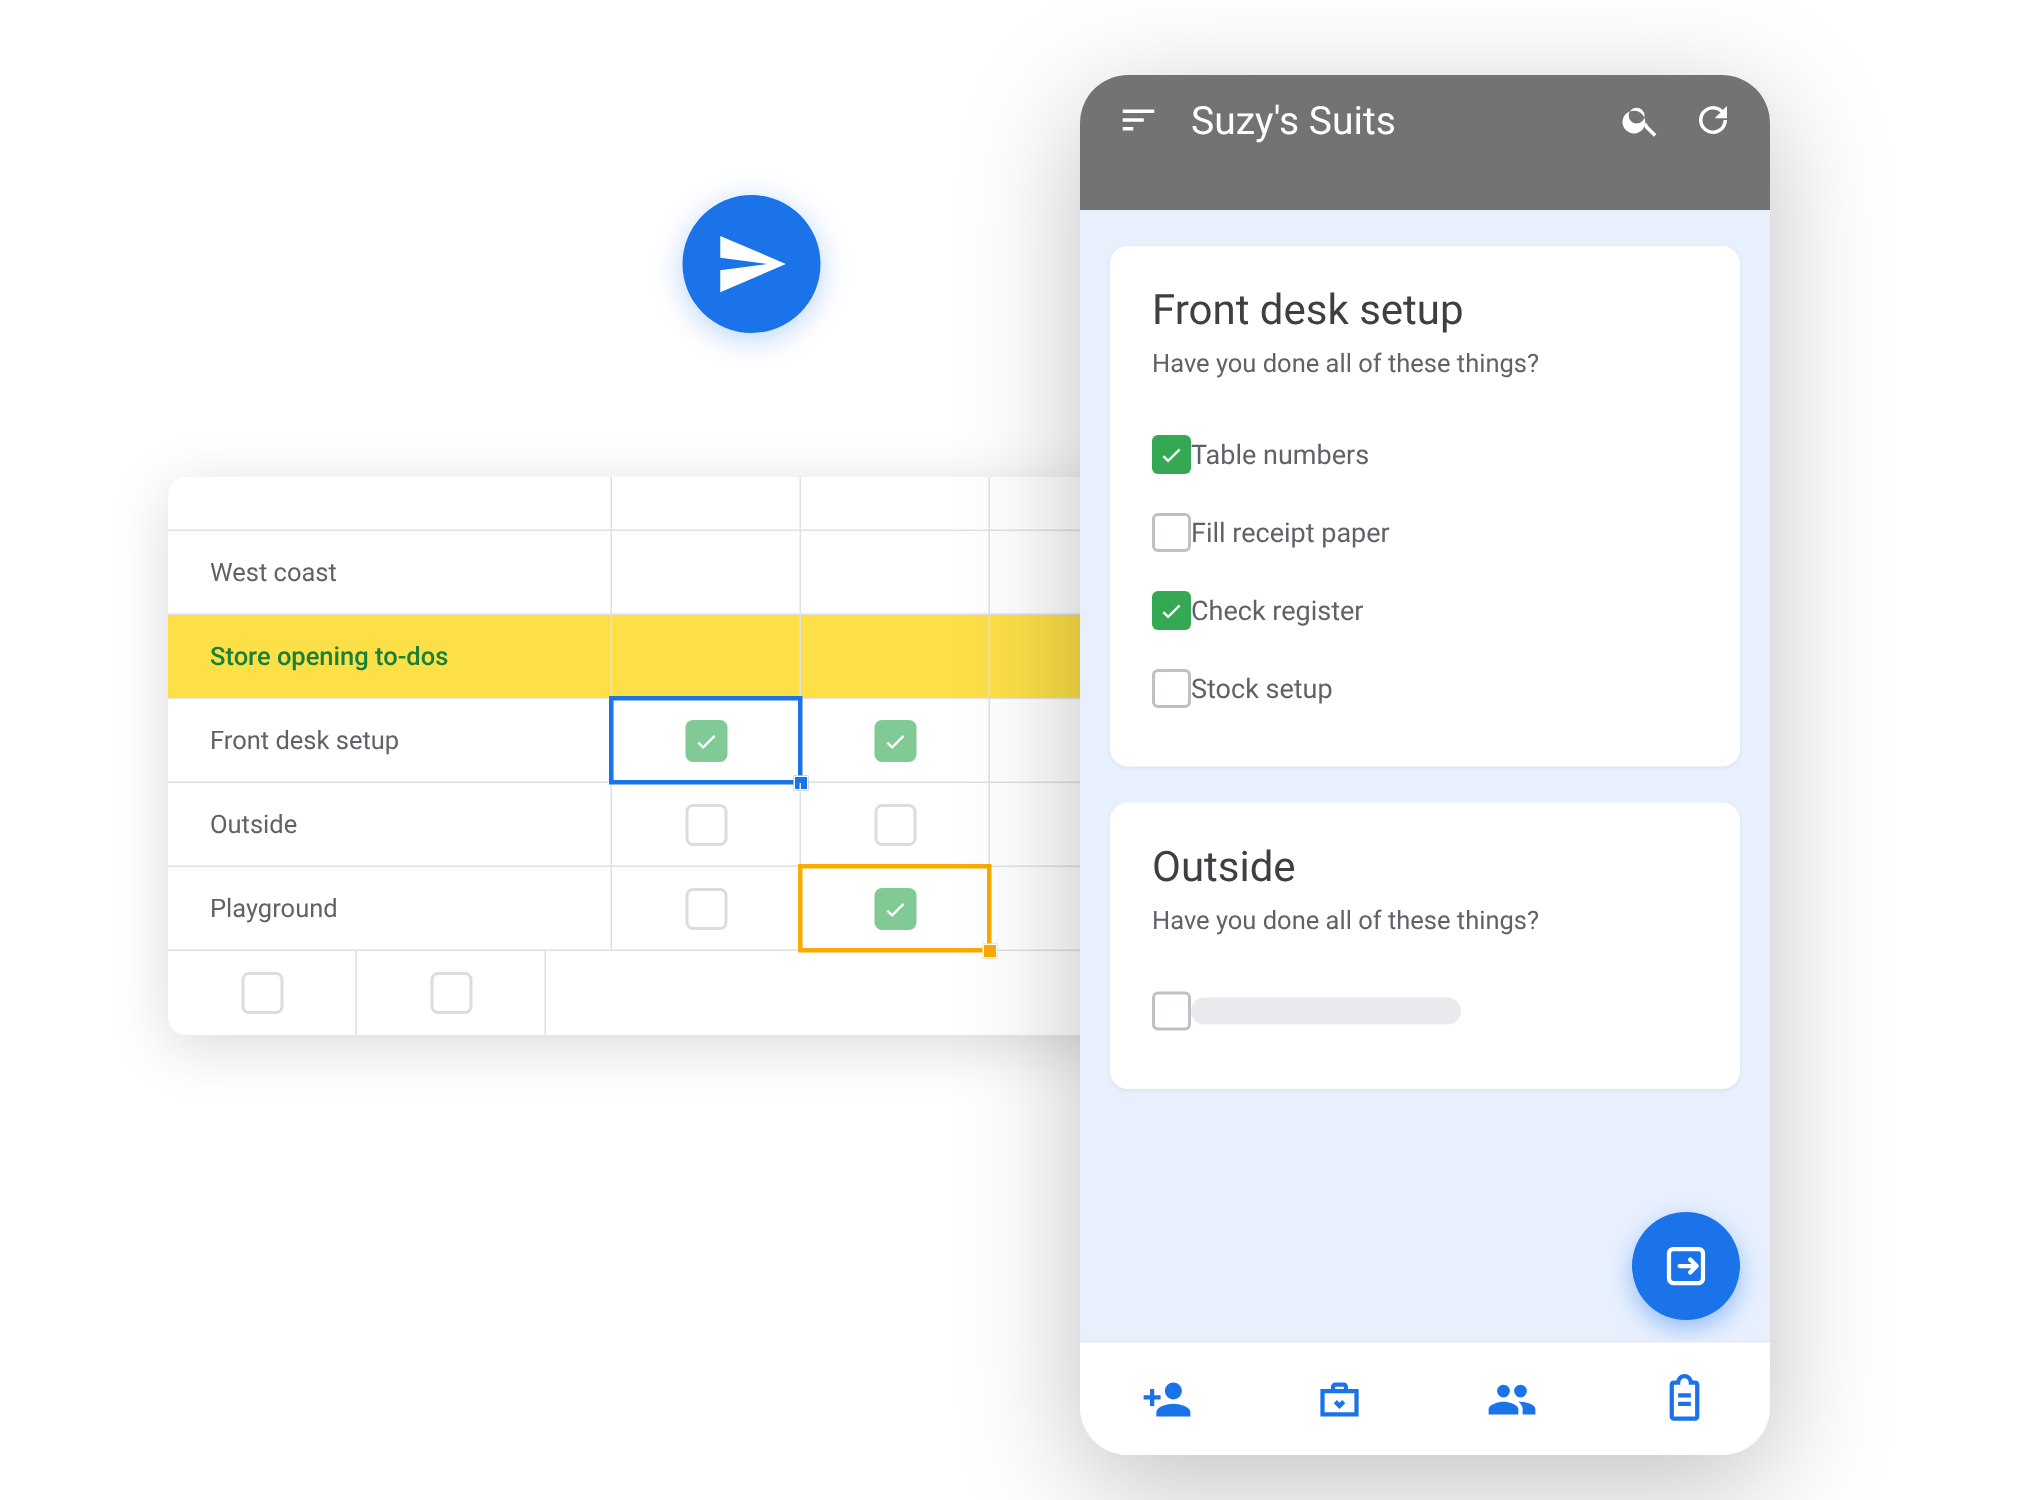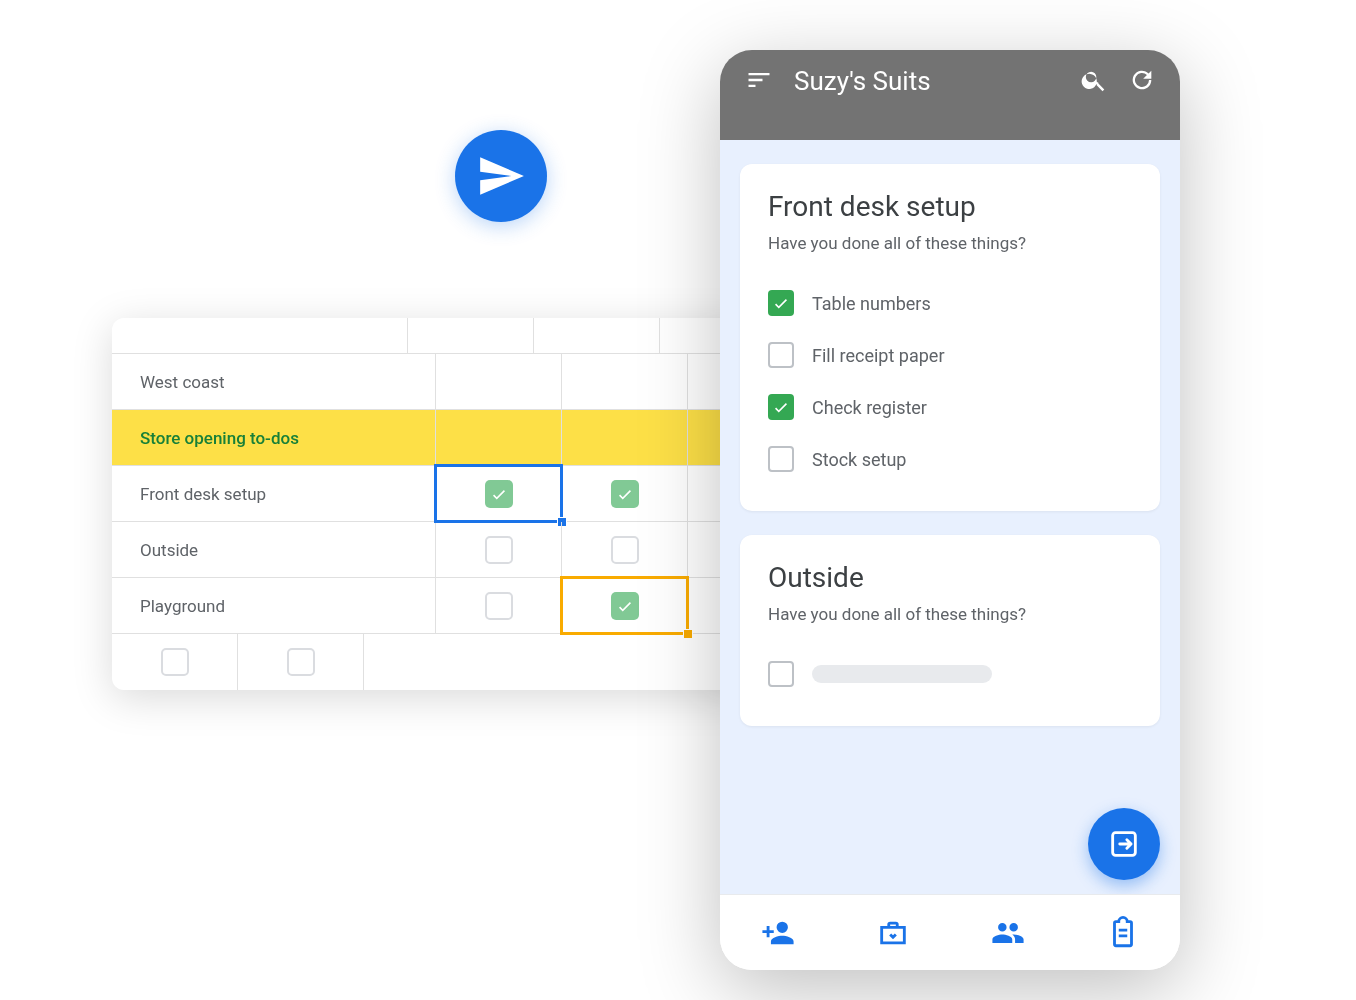--- a/index.html
+++ b/index.html
@@ -50,21 +50,21 @@
     .sheet-col-d { flex: 1; }
     
     .sheet-row {
       height: 56px;
       display: flex;
       border-bottom: 1px solid #e0e0e0;
       align-items: stretch;
     }
     .sheet-row:last-child { border-bottom: none; }
     .sheet-label {
-      width: 324px;
+      width: 296px;
       border-right: 1px solid #e0e0e0;
       display: flex;
       align-items: center;
       padding-left: 28px;
       color: #5f6368;
       font-size: 17px;
     }
     .sheet-row.headerish .sheet-label { color: #5f6368; }
     .sheet-row.green-row { background: #fde047; text-align: center; }
     .sheet-row.green-row .sheet-label { color: #188038; font-weight: 500; }
@@ -180,21 +180,20 @@
       margin-bottom: 10px;
     }
     .card-subtitle {
       font-size: 17px;
       color: #5f6368;
       margin-bottom: 24px;
     }
     .check-item {
       display: flex;
       align-items: center;
-      gap: 18px;
       padding: 13px 0;
     }
     .check-box {
       width: 26px;
       height: 26px;
       border-radius: 4px;
       flex-shrink: 0;
       display: flex;
       align-items: center;
       justify-content: center;

